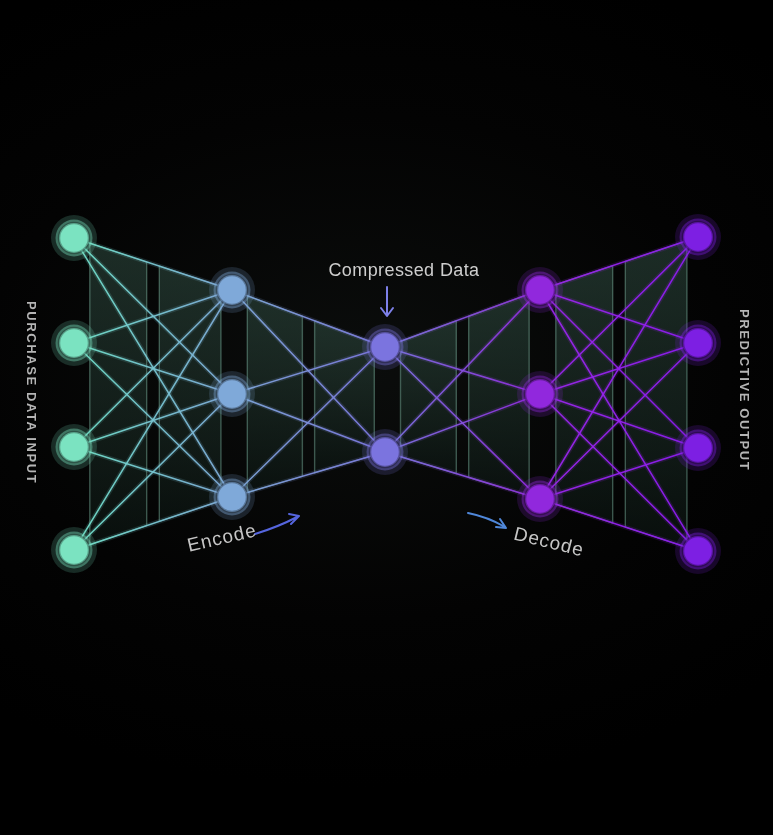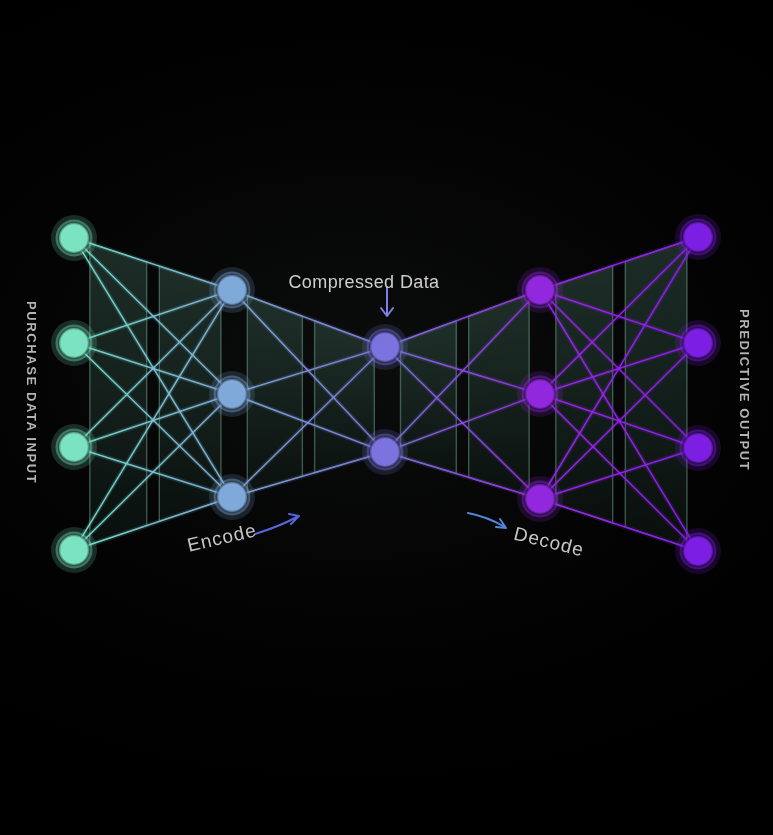--- a/index.html
+++ b/index.html
@@ -22,25 +22,24 @@
     white-space:nowrap;
     user-select:none;
   }
   .ann{
     position:absolute;
     color:#cecece;
     white-space:nowrap;
     user-select:none;
   }
   #compressed-label{
-    left:364px;top:270px;
+    left:404px;top:270px;
     transform:translate(-50%,-50%);
     font-size:18px;
     letter-spacing:0.4px;
-    margin-top:12px;
   }
   #encode-label{
     left:222px;top:538px;
     transform:translate(-50%,-50%) rotate(-13deg);
     font-size:19px;
     letter-spacing:1px;
     color:#c6c6c6;
   }
   #decode-label{
     left:549px;top:542px;

